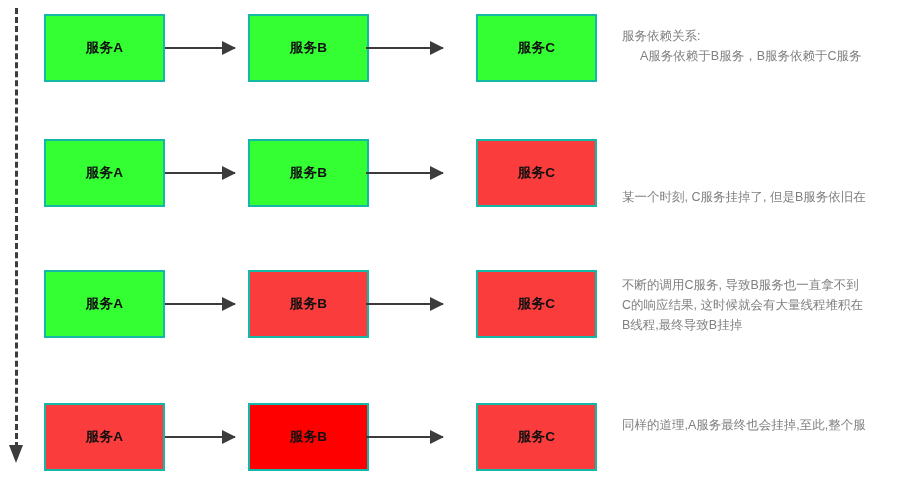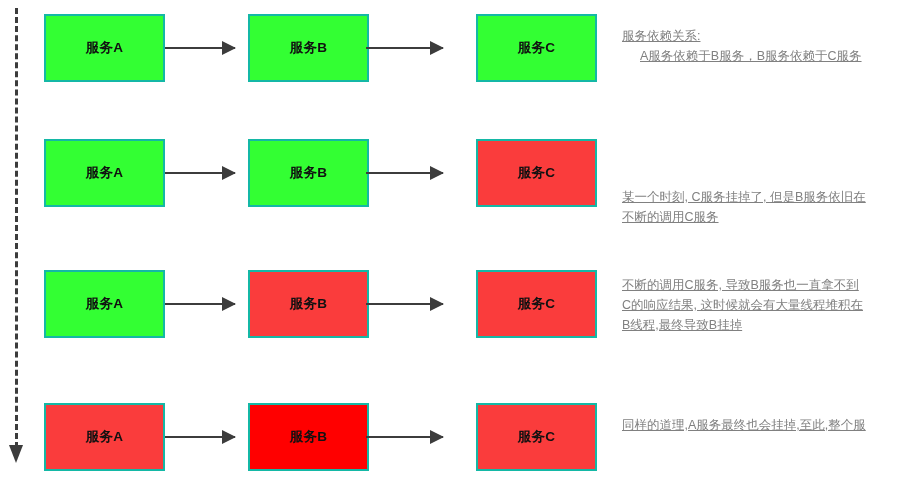--- a/index.html
+++ b/index.html
@@ -54,21 +54,21 @@
     border-top:7px solid transparent;
     border-bottom:7px solid transparent;
     border-left:14px solid #3c3c3c;
   }
 
   
   .note{
     position:absolute;left:622px;width:284px;
     font-size:12.5px;line-height:20px;color:#808080;
   }
-  .note .ln{display:block;white-space:nowrap;text-decoration:underline;}
+  .note .ln{display:block;white-space:nowrap;}
   .note .ln.indent{padding-left:18px;}
 </style>
 </head>
 <body>
 
 <div id="canvas">
 
   <div class="timeline">
     <div class="timeline-line"></div>
     <div class="timeline-head"></div>
@@ -120,21 +120,20 @@
         </div>
       </div>
     </div>
 
 <div class="note" style="top: 26px;">
       <span class="ln">服务依赖关系:</span>
       <span class="ln indent">A服务依赖于B服务，B服务依赖于C服务</span>
     </div>
     <div class="note" style="top: 150px; margin-top: 37px;">
       <span class="ln">某一个时刻, C服务挂掉了, 但是B服务依旧在</span>
-      <span class="ln">不断的调用C服务</span>
     </div>
     <div class="note" style="top: 275px;">
       <span class="ln">不断的调用C服务, 导致B服务也一直拿不到</span>
       <span class="ln">C的响应结果, 这时候就会有大量线程堆积在</span>
       <span class="ln">B线程,最终导致B挂掉</span>
     </div>
     <div class="note" style="top: 415px;">
       <span class="ln">同样的道理,A服务最终也会挂掉,至此,整个服</span>
     </div>
   </div>

